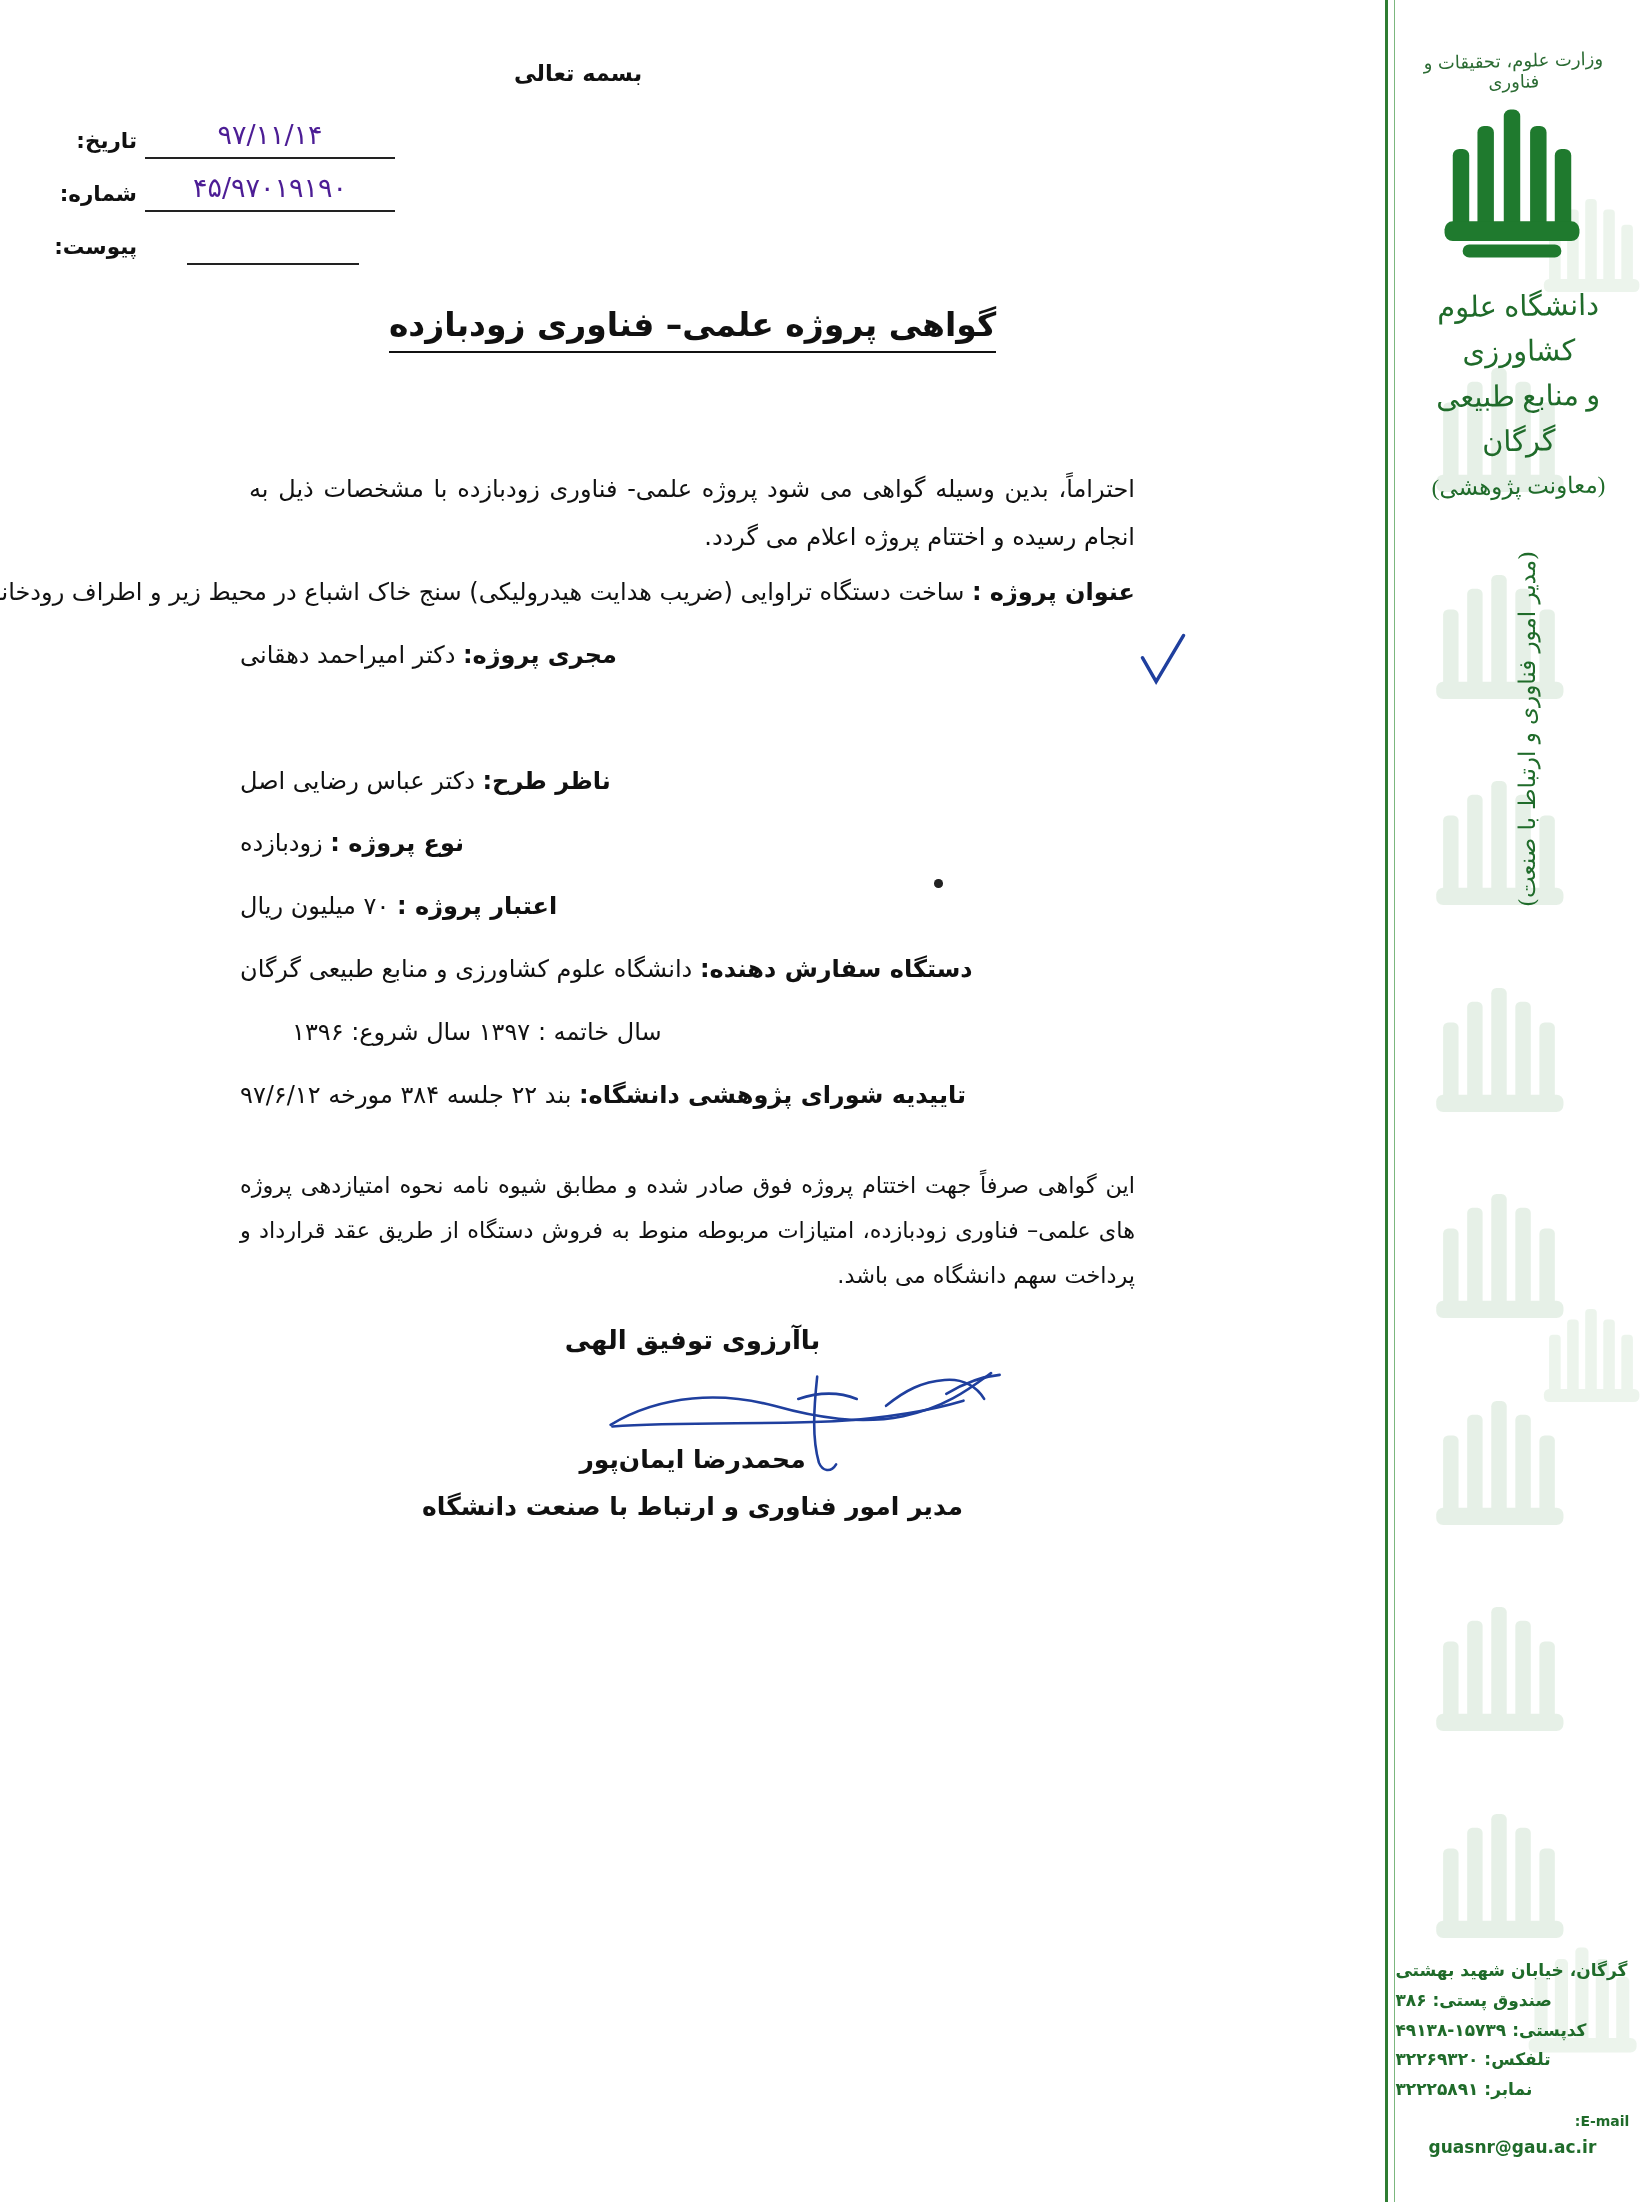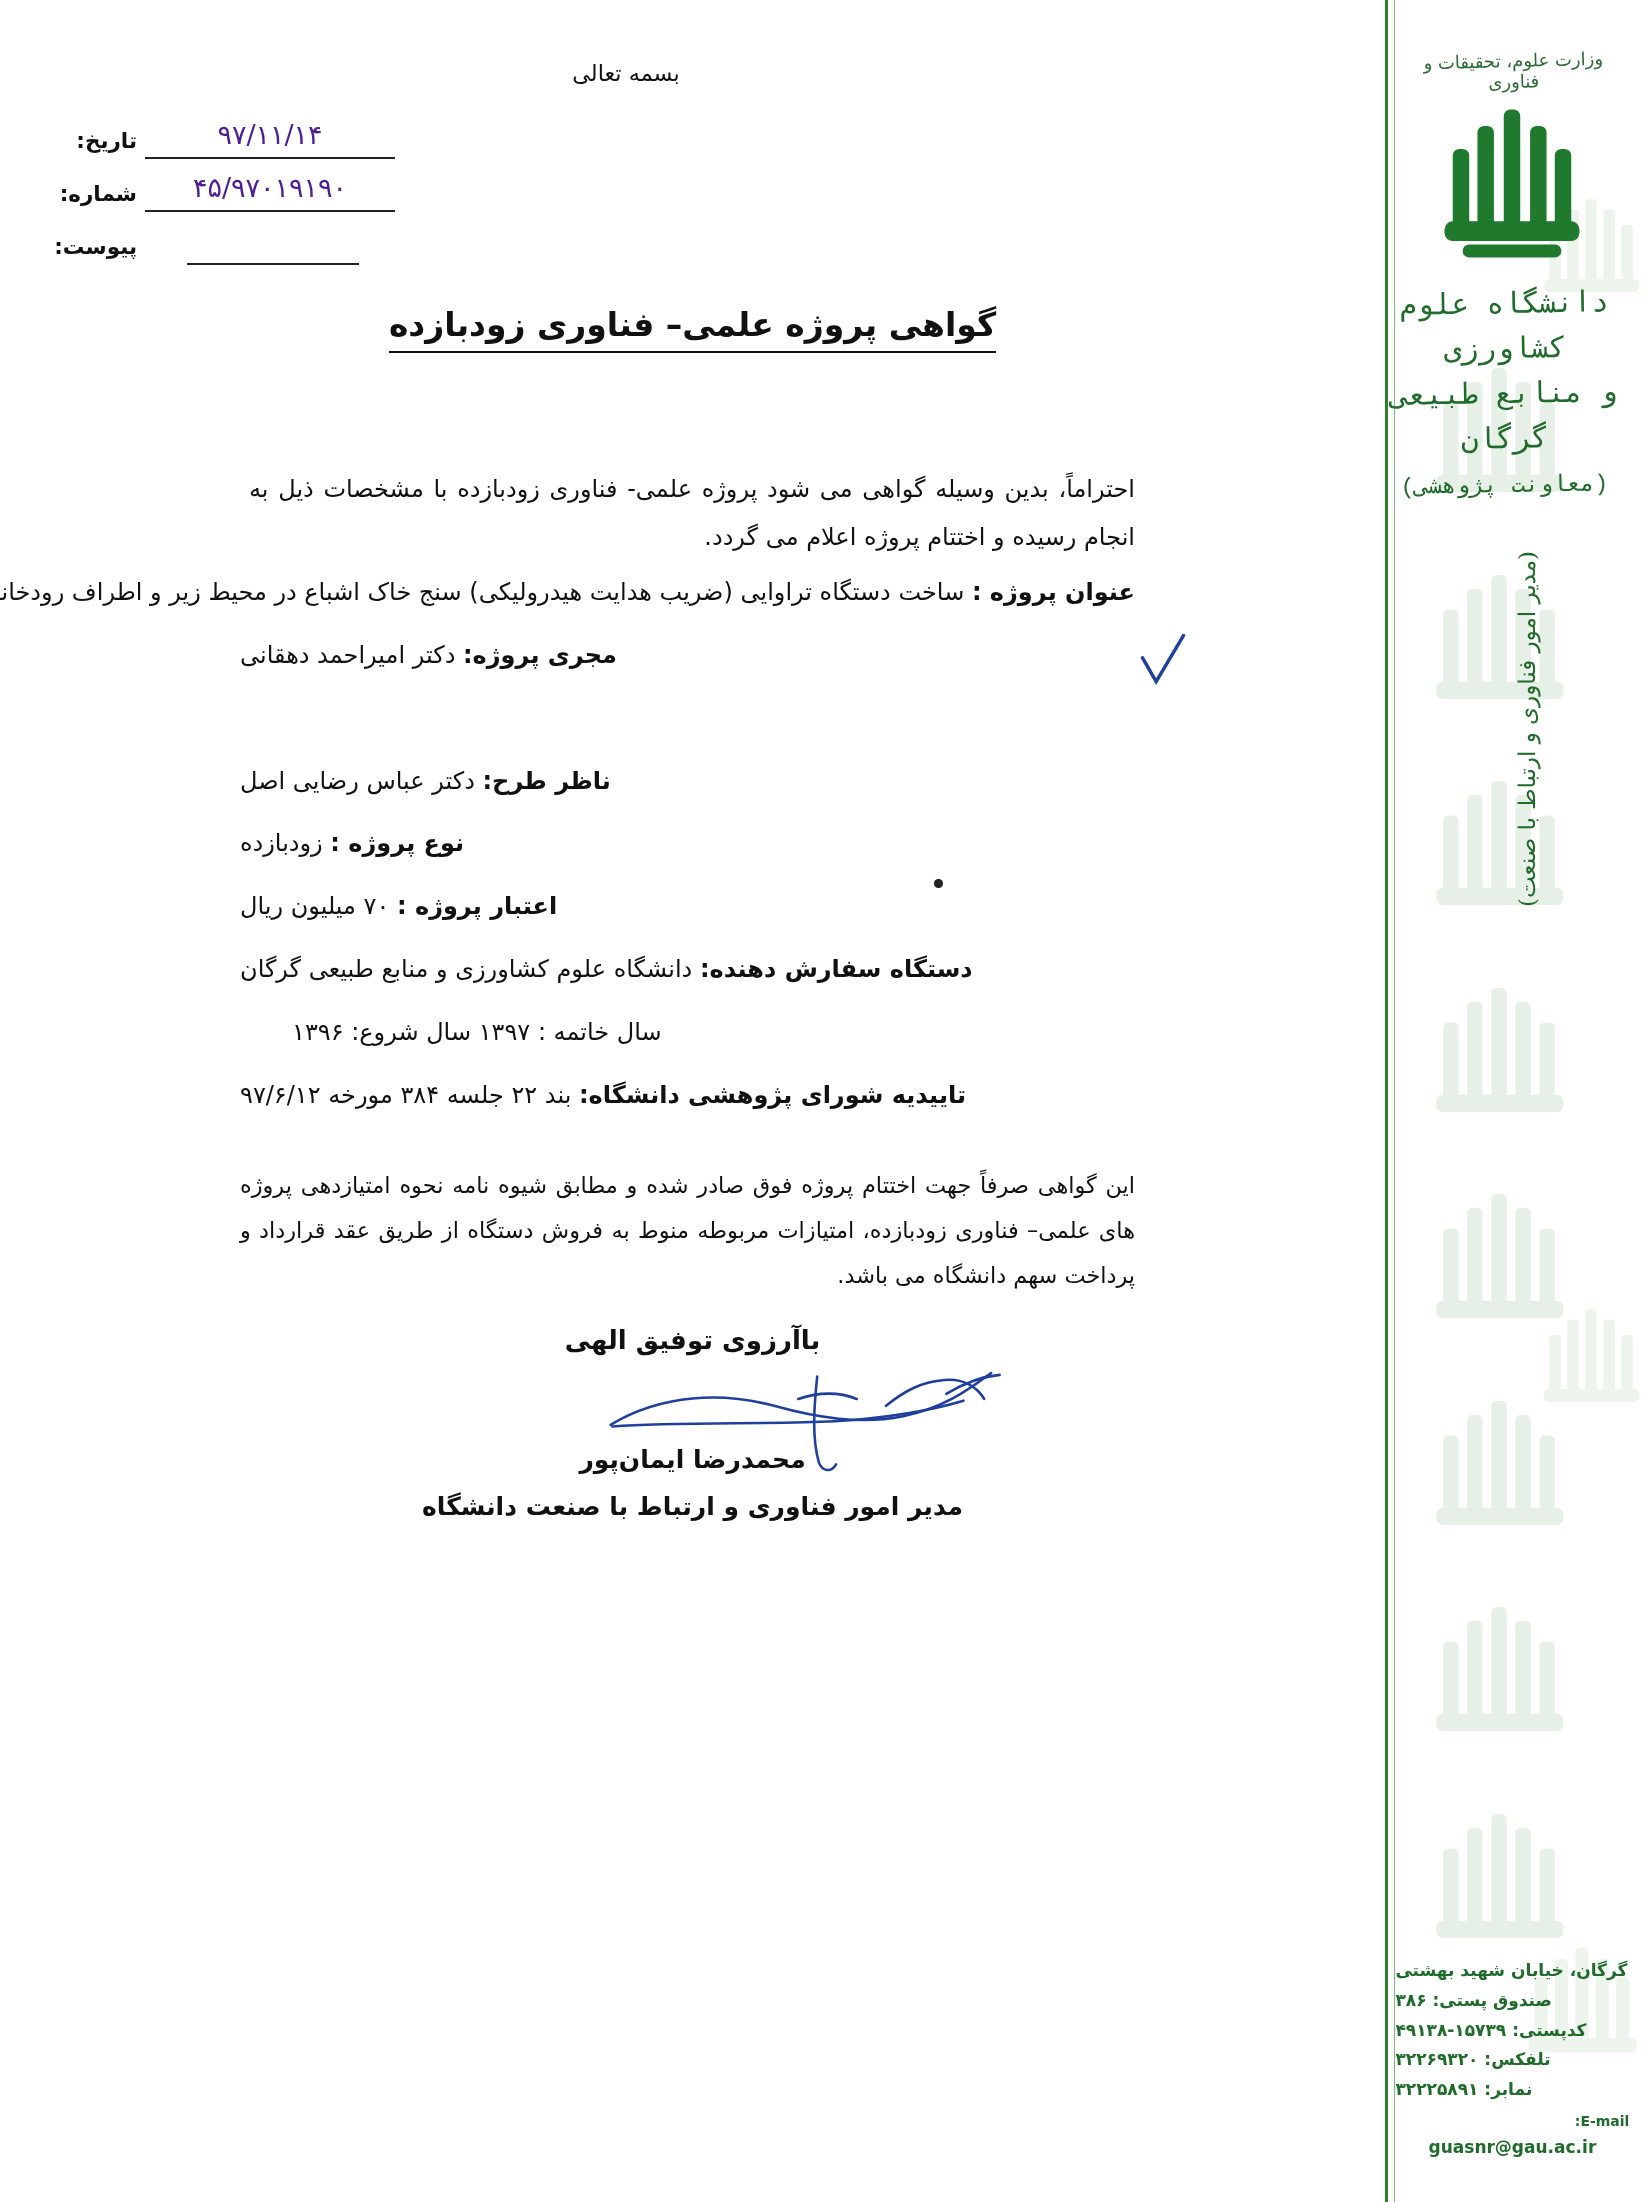--- a/index.html
+++ b/index.html
@@ -80,25 +80,25 @@
     position: absolute;
     top: 93px;
     right: 52px;
     width: 172px;
     height: 181px;
   }
 
   .uni-name {
     position: absolute;
     top: 284px;
-    right: 25px;
+    right: 11px;
     width: 241px;
     text-align: center;
     color: #1f6b2a;
-    font-family: Liberation Mono, monospace;
+    font-family: Liberation Serif, serif;
     line-height: 1.55;
   }
   .uni-name .l1 { font-size: 29px; display:block; transform: rotate(-1deg);}
   .uni-name .l2 { font-size: 29px; display:block; transform: rotate(-1deg);}
   .uni-name .l3 { font-size: 23px; display:block; margin-top: 5.2px; transform: rotate(-1deg);}
 
   .vertical-dept {
     position: absolute;
     top: 551px;
     right: 110px;
@@ -192,23 +192,22 @@
     direction: rtl;
   }
 
   .basmala {
     position: absolute;
     top: 60px;
     left: 0;
     width: 1156px;
     text-align: center;
     font-size: 22.4px;
-    font-weight: normal;
-    color: #111;
-    padding-left: 48px;
+    font-weight: bold;
+    color: #111;
   }
 
   .doc-title {
     position: absolute;
     top: 305px;
     left: 0;
     width: 1385px;
     text-align: center;
     font-size: 33px;
     font-weight: bold;

